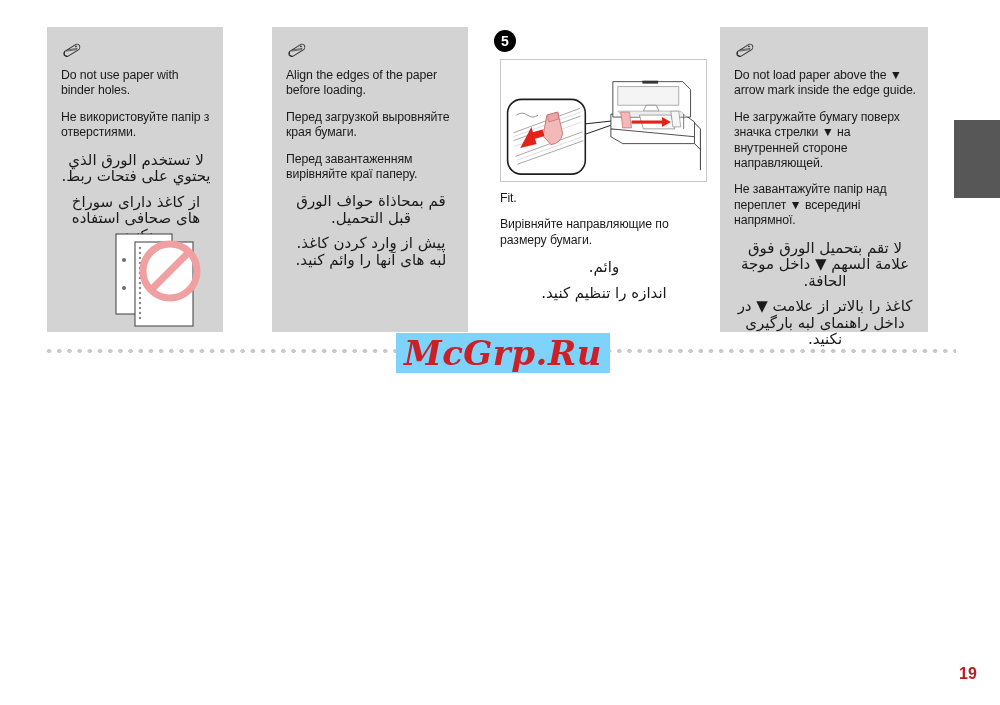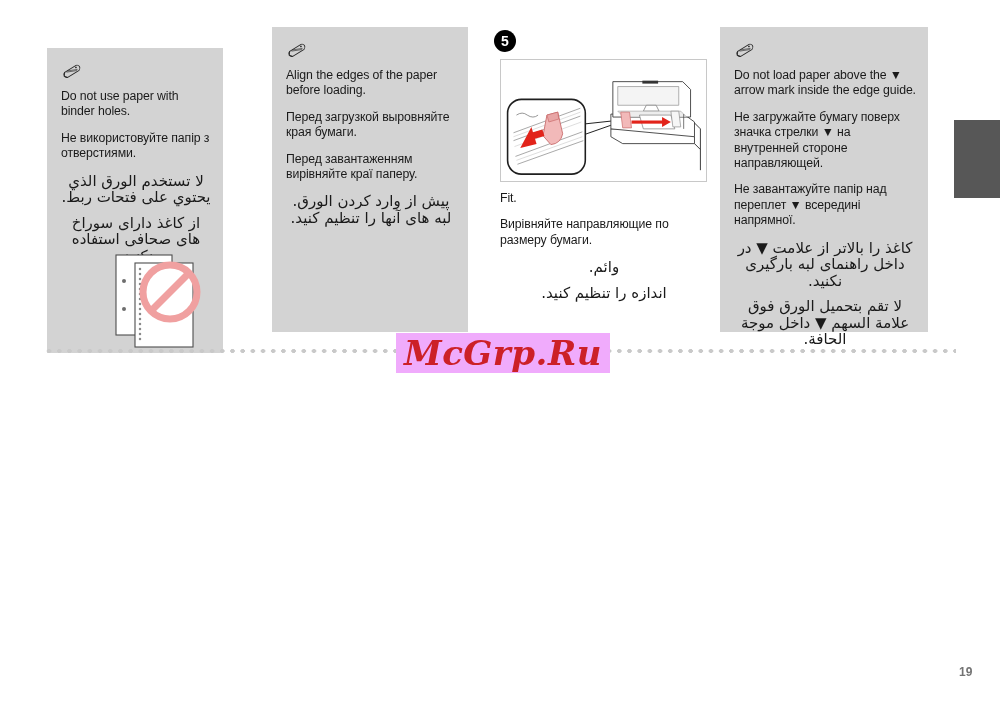--- a/index.html
+++ b/index.html
@@ -98,43 +98,43 @@
   
   .watermark {
     position: absolute;
     font-family: "DejaVu Serif", serif;
     font-style: italic;
     font-weight: bold;
     font-size: 34px;
     color: #cc2027;
     letter-spacing: 0.5px;
     white-space: nowrap;
-    background: #f0abfc;
+    background: #7dd3fc;
     padding: 0 8px;
   }
 
   
   .edge-tab {
     position: absolute;
     background: #575757;
   }
 
   
   .page-num {
     position: absolute;
-    font-size: 12px;
+    font-size: 16px;
     font-weight: bold;
-    color: #737373;
+    color: #b91c1c;
     font-family: "Liberation Sans", sans-serif;
   }
 </style>
 </head>
 <body>
 
-<div class="panel" style="left:47px; top:27px; width:176px; height:305px;margin-top:21px;">
+<div class="panel" style="left:47px; top:27px; width:176px; height:305px;">
 
   <svg class="note-icon" viewBox="0 0 30 24" aria-hidden="true">
     <g transform="rotate(-32 15 12)">
       <path d="M4 8.5 L20 8.5 A3.6 3.6 0 0 1 20 15.5 L4 15.5 A3.6 3.6 0 0 1 4 8.5 Z" fill="none" stroke="#2b2b2b" stroke-width="1.1"></path>
       <path d="M4 8.5 L1.2 12 L4 15.5" fill="none" stroke="#2b2b2b" stroke-width="1.1"></path>
       <circle cx="18.6" cy="10.6" r="1.05" fill="#2b2b2b"></circle>
       <line x1="6" y1="9.4" x2="17.6" y2="14.4" stroke="#2b2b2b" stroke-width="0.7"></line>
       <line x1="7.6" y1="8.7" x2="19" y2="13.6" stroke="#2b2b2b" stroke-width="0.7"></line>
     </g>
   </svg>
@@ -182,21 +182,22 @@
       <path d="M4 8.5 L1.2 12 L4 15.5" fill="none" stroke="#2b2b2b" stroke-width="1.1"></path>
       <circle cx="18.6" cy="10.6" r="1.05" fill="#2b2b2b"></circle>
       <line x1="6" y1="9.4" x2="17.6" y2="14.4" stroke="#2b2b2b" stroke-width="0.7"></line>
       <line x1="7.6" y1="8.7" x2="19" y2="13.6" stroke="#2b2b2b" stroke-width="0.7"></line>
     </g>
   </svg>
 
   <p class="ltr-block">Align the edges of the paper before loading.</p>
   <p class="ltr-block">Перед загрузкой выровняйте края бумаги.</p>
   <p class="ltr-block">Перед завантаженням вирівняйте краї паперу.</p>
-  <p class="rtl-block">پیش از وارد کردن الورق. لبه های آنها را تنظیم کنید.</p>
+  <p class="rtl-block">قم بمحاذاة حواف الورق قبل التحميل.</p>
+  <p class="rtl-block">پیش از وارد کردن کاغذ. لبه های آنها را وائم کنید.</p>
 </div>
 
 <div class="panel white" style="left:494px; top:27px; width:216px; height:305px;">
 
   <div class="step-badge" style="left:0px; top:3px;">5</div>
 
   <div class="figure-frame" style="left:6px; top:32px; width:207px; height:123px;">
 
     <svg style="position:absolute; left:0; top:0; width:100%; height:100%;" viewBox="0 0 207 123" aria-hidden="true">
 
@@ -270,22 +271,22 @@
       <path d="M4 8.5 L1.2 12 L4 15.5" fill="none" stroke="#2b2b2b" stroke-width="1.1"></path>
       <circle cx="18.6" cy="10.6" r="1.05" fill="#2b2b2b"></circle>
       <line x1="6" y1="9.4" x2="17.6" y2="14.4" stroke="#2b2b2b" stroke-width="0.7"></line>
       <line x1="7.6" y1="8.7" x2="19" y2="13.6" stroke="#2b2b2b" stroke-width="0.7"></line>
     </g>
   </svg>
 
   <p class="ltr-block">Do not load paper above the ▼ arrow mark inside the edge guide.</p>
   <p class="ltr-block">Не загружайте бумагу поверх значка стрелки ▼ на внутренней стороне направляющей.</p>
   <p class="ltr-block">Не завантажуйте папір над переплет ▼ всередині напрямної.</p>
+  <p class="rtl-block">لا تقم بتحميل الورق فوق علامة السهم ▼ داخل موجة الحافة.</p>
   <p class="rtl-block">کاغذ را بالاتر از علامت ▼ در داخل راهنمای لبه بارگیری نکنید.</p>
-  <p class="rtl-block">لا تقم بتحميل الورق فوق علامة السهم ▼ داخل موجة الحافة.</p>
 </div>
 
 <div class="edge-tab" style="left:954px; top:120px; width:46px; height:78px;"></div>
 
 <div class="dot-divider" style="left:44px; top:348px; width:352px;"></div>
 <div class="dot-divider" style="left:604px; top:348px; width:352px;"></div>
 
 <div class="watermark" style="left:396px; top:333px;">McGrp.Ru</div>
 
 <div class="page-num" style="left:959px; top:665px;">19</div>

